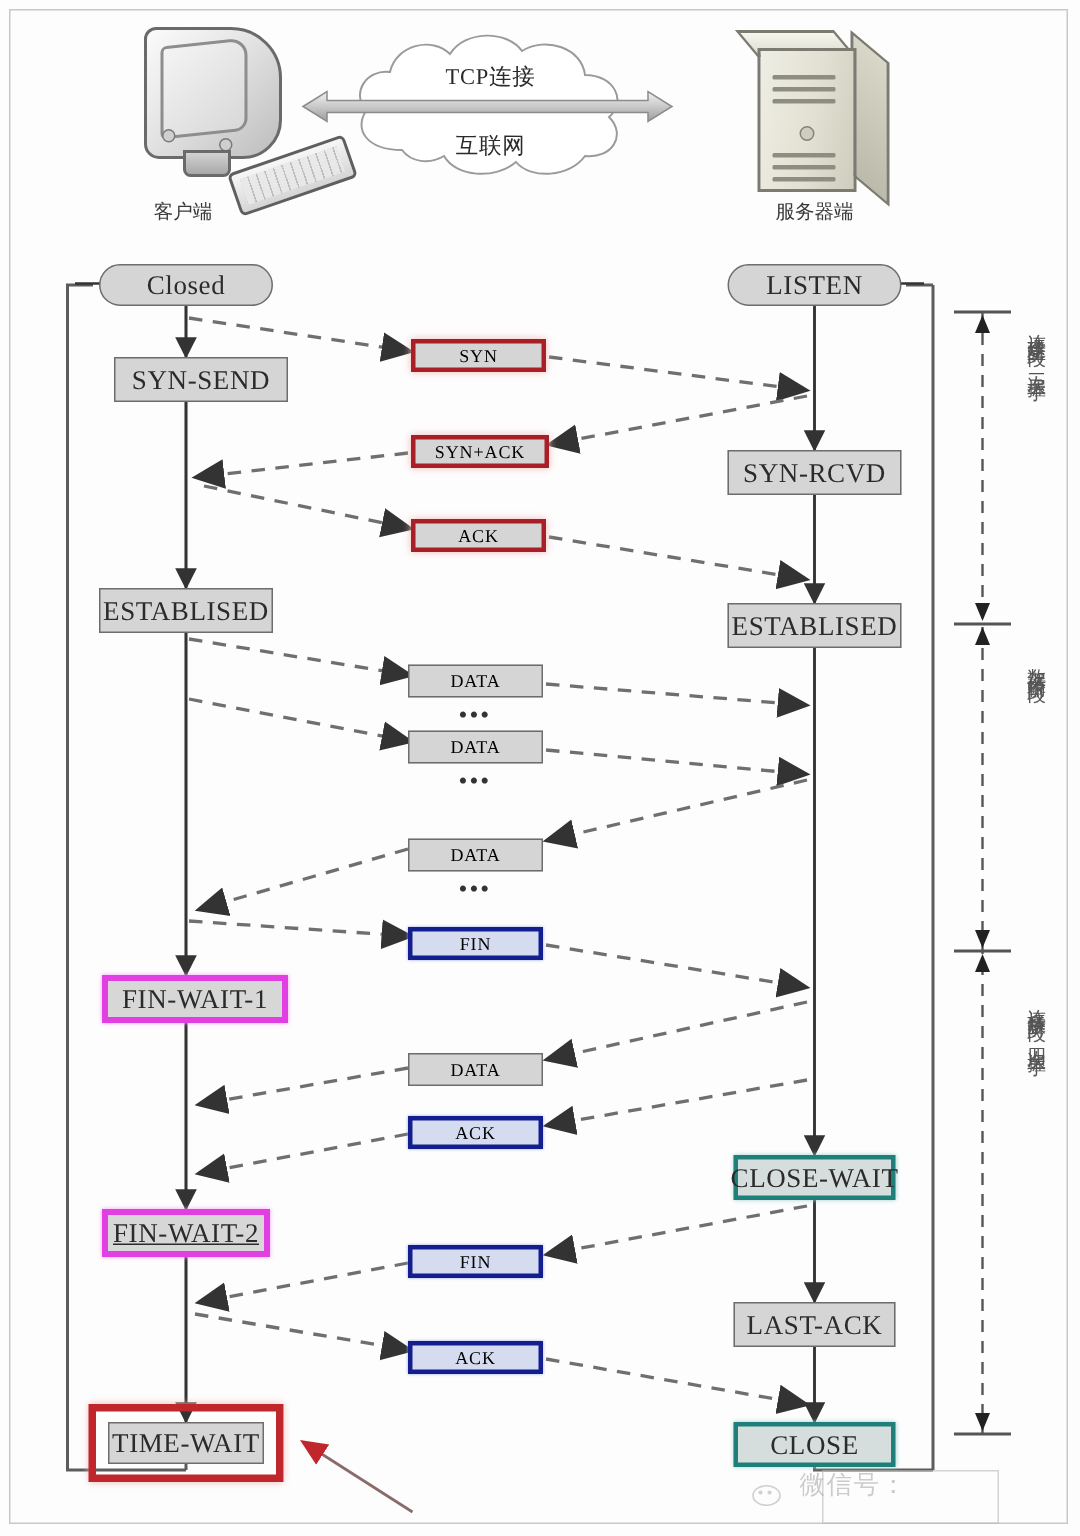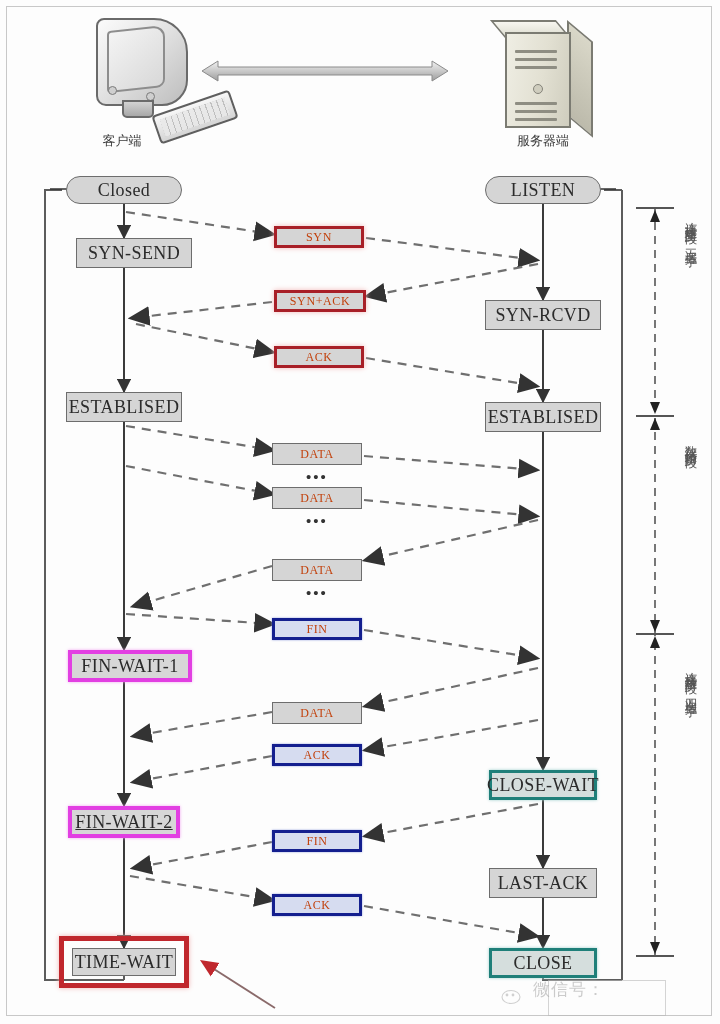--- a/index.html
+++ b/index.html
@@ -70,21 +70,21 @@
   .st-round{background:#d5d5d5;border:1.4px solid #6d6d6d;border-radius:16px;}
   .st-magenta{background:#d7d7d7;border:4px solid #e23fe2;box-shadow:0 0 3px #f2a6f2;}
   .st-teal{background:#d5dedd;border:3.5px solid #1f7f79;box-shadow:0 0 3px #9fd0cc;}
   .st-redring{background:#d5d5d5;border:1.4px solid #6d6d6d;}
   .redring{position:absolute;border:5px solid #c0272d;box-sizing:border-box;
     box-shadow:0 0 5px #f0b5b5;}
 
   
   .msg{position:absolute;box-sizing:border-box;height:22px;
     display:flex;align-items:center;justify-content:center;
-    font-size:12px;color:#c2410c;letter-spacing:.6px;}
+    font-size:12px;color:#000000;letter-spacing:.6px;}
   .m-gray{background:#d5d5d5;border:1.6px solid #6d6d6d;}
   .m-red{background:#d5d5d5;border:3.5px solid #a81f27;box-shadow:0 0 5px #f3b9b9;}
   .m-blue{background:#d6dcf0;border:3.5px solid #141f8f;box-shadow:0 0 2px #9aa6e0;}
   .ellipsis{position:absolute;font-size:15px;color:#333;letter-spacing:2px;
     font-weight:bold;line-height:1;}
 
   
   .ov{position:absolute;left:0;top:0;width:720px;height:856px;pointer-events:none;}
 
   
@@ -113,20 +113,30 @@
       <div class="mon-body">
         <div class="mon-screen"></div>
         <div class="mon-dot" style="left:10px;top:66px;"></div>
         <div class="mon-dot" style="left:48px;top:72px;"></div>
       </div>
       <div class="mon-stand"></div>
       <div class="keyboard"></div>
     </div>
     <div class="ep-label" style="left:62px;top:132px;">客户端</div>
 
+    <div class="cloud">
+      <svg width="210" height="116" viewBox="0 0 210 116">
+        <path d="M46 84 C22 84 14 70 22 58 C12 46 22 30 38 32 C42 14 66 8 78 20
+                 C88 4 116 4 126 18 C142 8 166 16 168 34 C188 34 196 52 184 62
+                 C196 74 186 90 168 88 C158 102 132 104 122 92
+                 C108 104 82 102 74 88 C64 94 52 92 46 84 Z" fill="#ffffff" stroke="#9a9a9a" stroke-width="1.3"></path>
+      </svg>
+      <div class="cloud-l1">TCP连接</div>
+      <div class="cloud-l2">互联网</div>
+    </div>
 
     <svg class="dbl-arrow">
       <defs>
         <linearGradient id="agrad" x1="0" y1="0" x2="0" y2="1">
           <stop offset="0%" stop-color="#f2f2f2"></stop>
             <stop offset="50%" stop-color="#c9c9c9"></stop>
           <stop offset="100%" stop-color="#9d9d9d"></stop>
         </linearGradient>
       </defs>
       <path d="M2 11 L18 1 L18 7 L232 7 L232 1 L248 11 L232 21 L232 15 L18 15 L18 21 Z" fill="url(#agrad)" stroke="#8b8b8b" stroke-width="1"></path>

